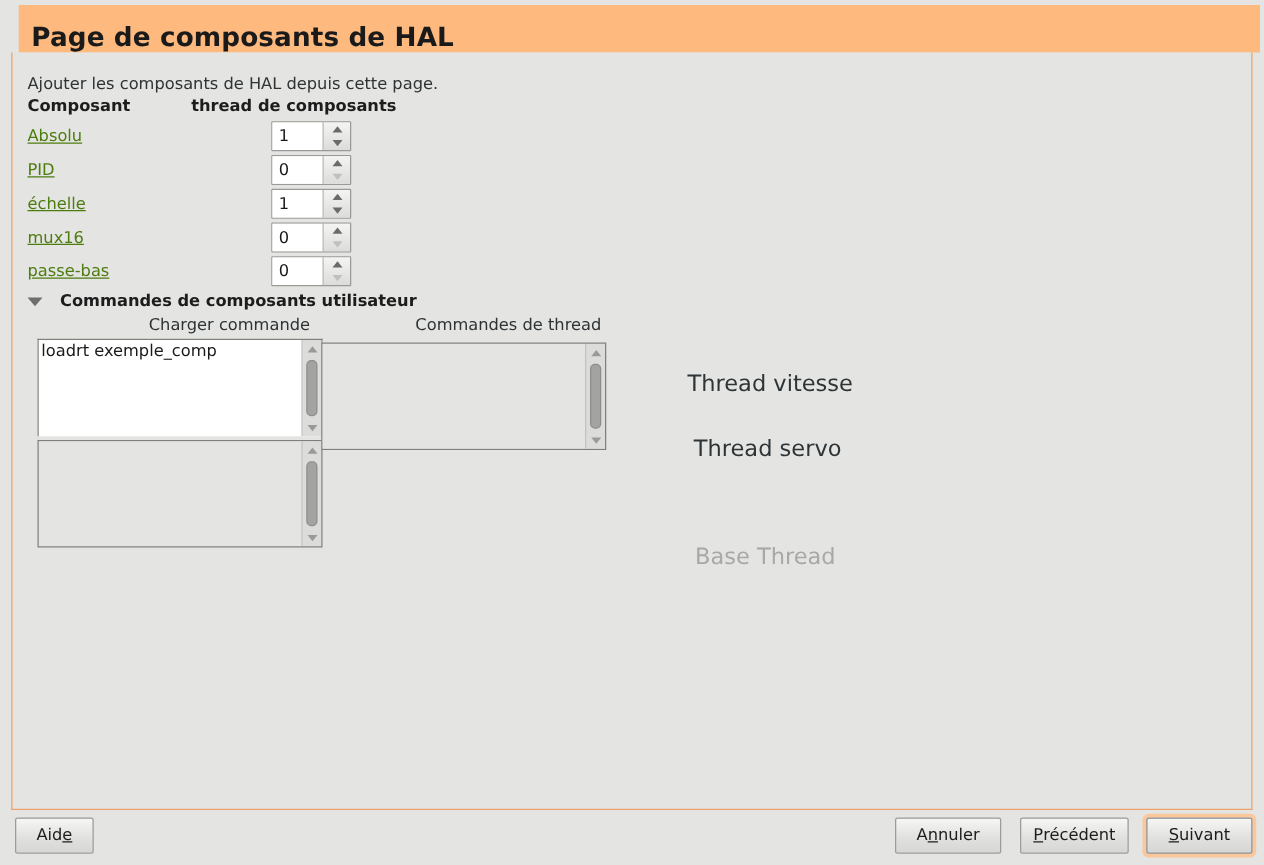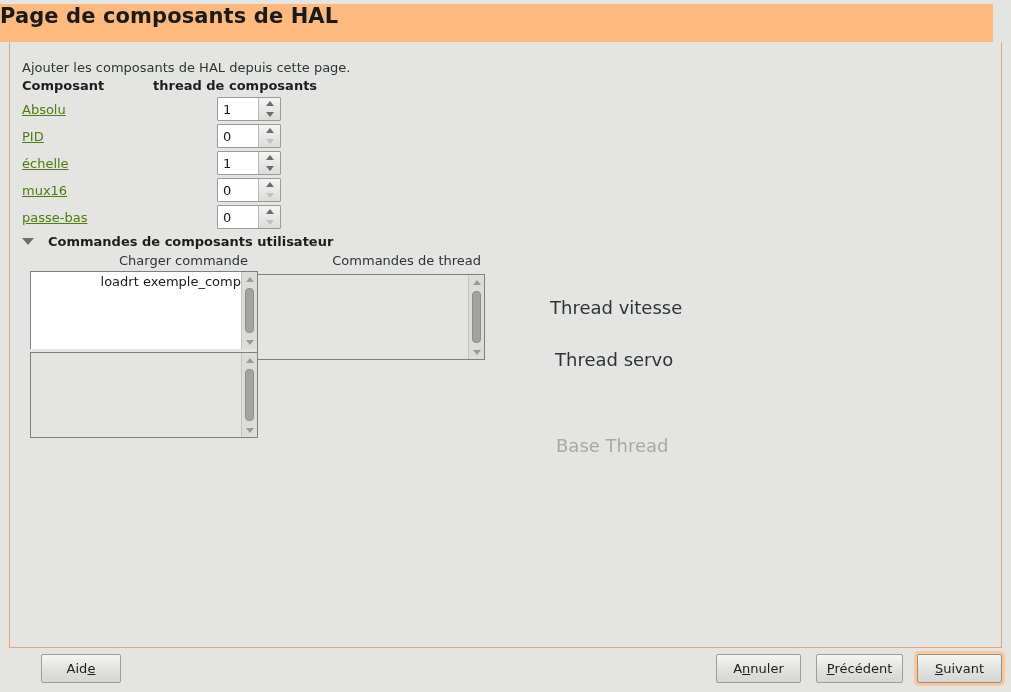--- a/index.html
+++ b/index.html
@@ -21,26 +21,27 @@
   .dialog {
     position: absolute;
     left: 0; top: 0;
     width: 1011px; height: 692px;
     background: #e4e4e2;
   }
 
   
   .banner {
     position: absolute;
-    left: 0; top: 4px;
+    left: 15px; top: 4px;
     width: 993px; height: 38px;
     background: #fdb97e;
     display: flex;
-    align-items: flex-start;
-    box-sizing: border-box;
+    align-items: flex-end;
+    box-sizing: border-box;
+    padding-left: 10px;
   }
   .banner-title {
     font-size: 21px;
     font-weight: bold;
     color: #1a1a1a;
     letter-spacing: 0.1px;
     white-space: nowrap;
   }
 
   
@@ -186,21 +187,21 @@
     white-space: nowrap;
   }
   .col-title.left  { left: 0;   width: 228px; }
   .col-title.right { left: 233px; width: 228px; }
 
   .textbox-group {
     position: absolute;
     top: 18px;
     width: 228px;
   }
-  .textbox-group.left  { left: 10px; text-align: right; }
+  .textbox-group.left  { left: 10px; }
   .textbox-group.right { left: 237px; }
 
   .tbox {
     box-sizing: border-box;
     border: 1px solid #7f7f7d;
     display: flex;
     overflow: hidden;
   }
   .tbox.upper {
     height: 78px;
@@ -301,21 +302,21 @@
     color: #1d1d1d;
     font-size: 13px;
     font-family: "DejaVu Sans", "Liberation Sans", sans-serif;
     display: flex;
     align-items: center;
     justify-content: center;
     cursor: default;
     padding: 0;
   }
   .btn .mn { text-decoration: underline; }
-  .btn-help     { left: 12px;  width: 80px; margin-left: 29px; }
+  .btn-help     { left: 12px;  width: 63px; }
   .btn-cancel   { left: 716px; width: 85px; }
   .btn-back     { left: 816px; width: 87px; }
   .btn-next     { left: 917px; width: 85px;
                   box-shadow: 0 0 0 3px #fcc79b;
                   border-color: #8f8f8d; }
 </style>
 </head>
 <body>
 
 <div class="dialog">

